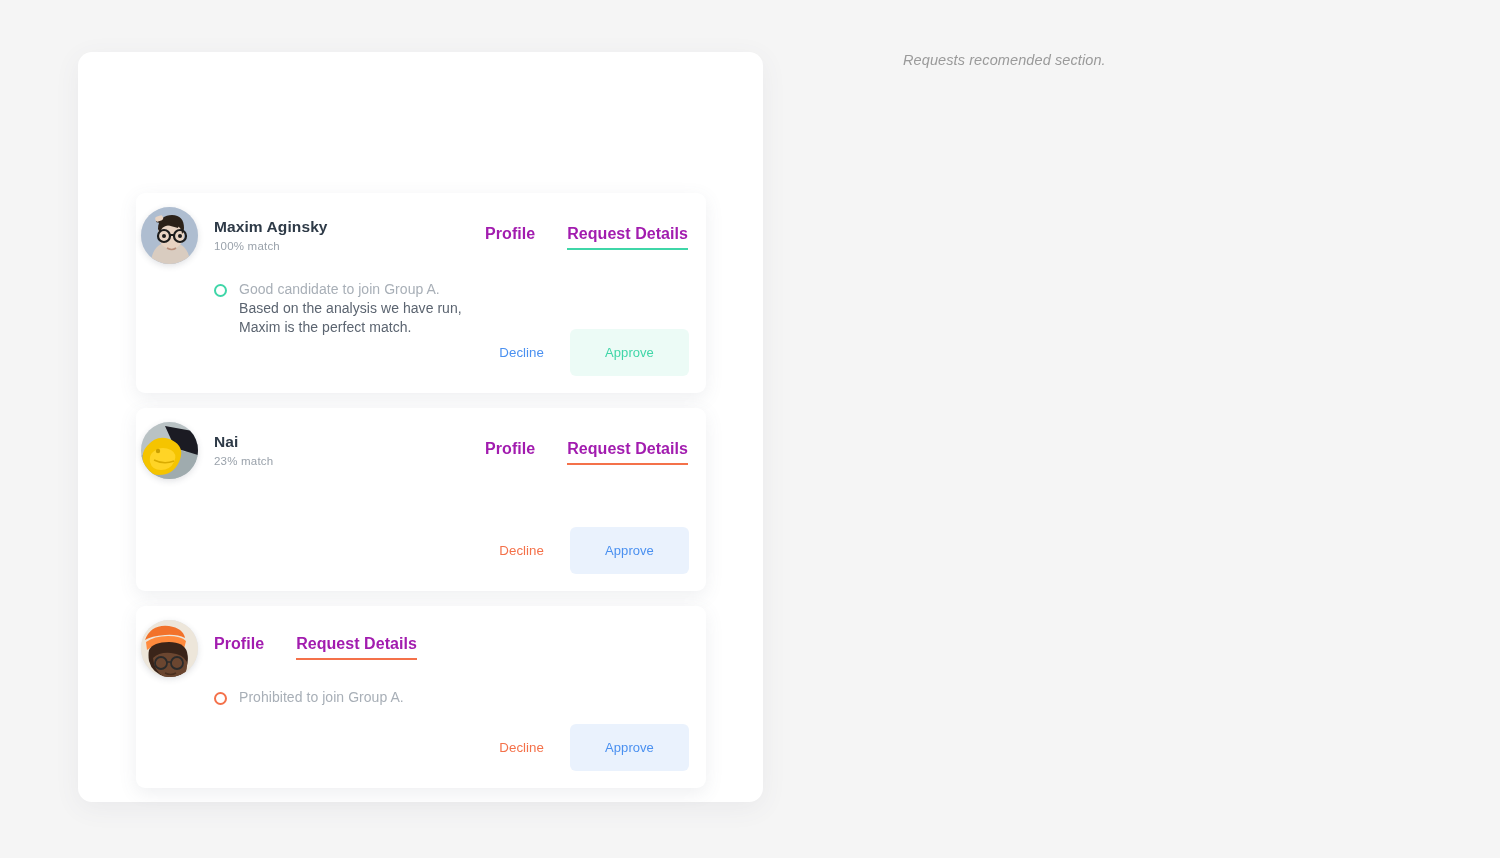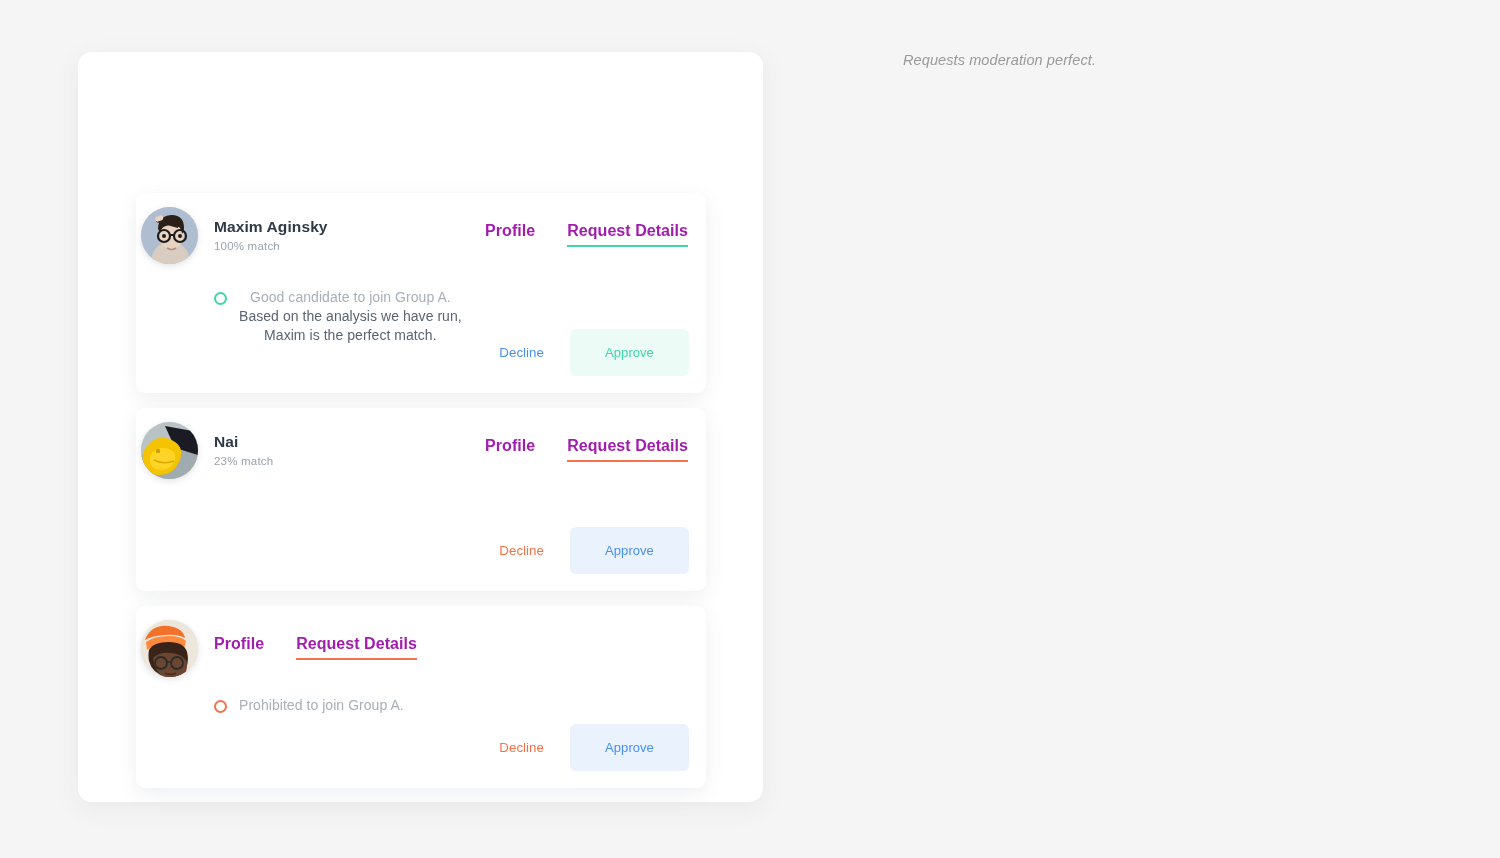--- a/index.html
+++ b/index.html
@@ -59,37 +59,37 @@
     position: absolute;
     left: 5px; top: 14px;
     width: 57px; height: 57px;
     border-radius: 50%;
     overflow: hidden;
     box-shadow: 0 2px 6px rgba(60,70,90,0.16);
     background: #dfe3e8;
   }
   .avatar svg { display: block; width: 57px; height: 57px; }
 
-  .card-top { display: flex; align-items: flex-start; }
+  .card-top { display: flex; align-items: center; }
   .who { flex: 1 1 auto; padding-top: 1px; }
   .who-name {
     font-size: 15.5px; font-weight: bold; color: #2e3a47;
     letter-spacing: .1px; line-height: 20px;
   }
   .who-match { font-size: 11.5px; color: #9aa2ab; margin-top: 3px; letter-spacing: .2px; }
 
   .tabs { display: flex; align-items: flex-start; gap: 32px; padding-top: 6px; }
   .tab {
     font-size: 16px; color: #a21caf; letter-spacing: .05px;
     padding-bottom: 5px; cursor: pointer; white-space: nowrap; font-weight: bold;
   }
   .tab.active { border-bottom: 2.5px solid #3fd6a8; }
   .tab.active.warn { border-bottom-color: #f4714a; }
 
-  .note { display: flex; align-items: flex-start; gap: 12px; margin-top: 36px; text-align: center; }
+  .note { display: flex; align-items: flex-start; gap: 12px; margin-top: 28px; }
   .ring {
     flex: 0 0 auto; width: 13px; height: 13px; border-radius: 50%;
     border: 2.4px solid #3fd6a8; margin-top: 4px;
   }
   .ring.warn { border-color: #f4714a; }
   .note-text { font-size: 14px; line-height: 19px; color: #5b6470; letter-spacing: .05px; }
   .note-text .lead { color: #a8afb7; display: block; }
   .note-text .rest { color: #5b6470; display: block; }
 
   .actions {
@@ -115,21 +115,21 @@
     left: 903px; top: 52px;
     font-size: 14.5px; font-style: italic; color: #9a9a9a;
     letter-spacing: .1px;
   }
 </style>
 </head>
 <body>
 
 <div id="stage">
 
-  <div class="annotation">Requests moderation perfect.</div>
+  <div class="annotation">Requests recomended section.</div>
 
   <div class="panel">
 
 
     <div class="cards">
 
       <div class="card c1">
         <div class="avatar">
           <svg viewBox="0 0 57 57" aria-hidden="true">
             <rect width="57" height="57" fill="#aebdd0"></rect>

